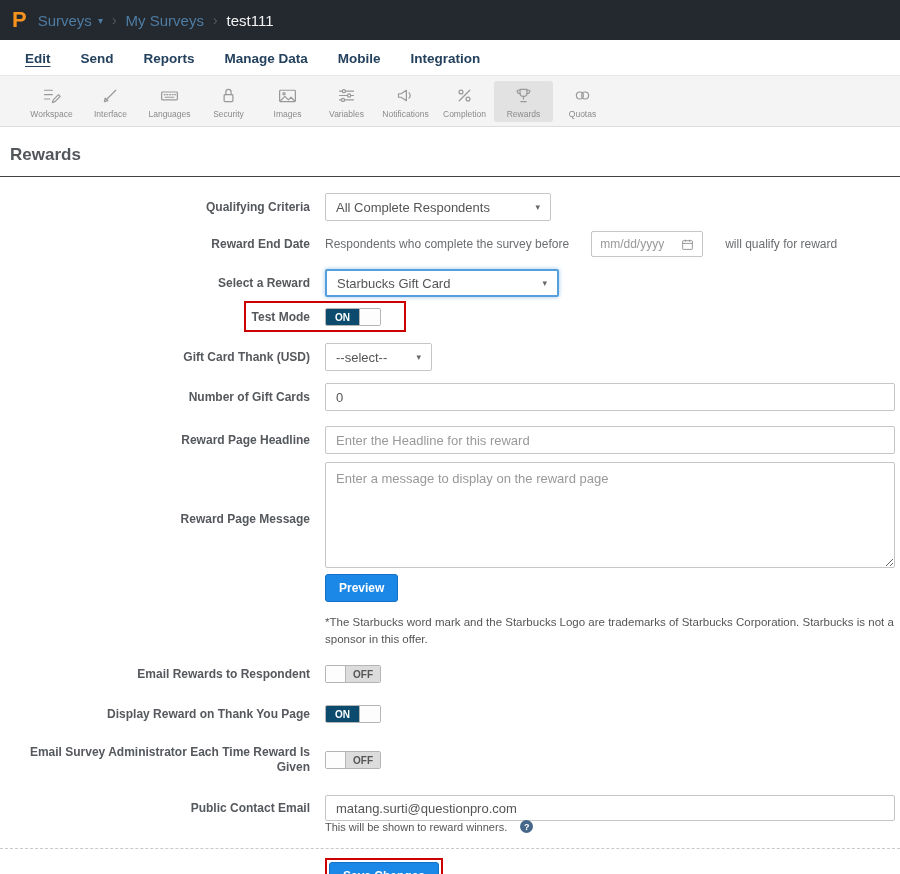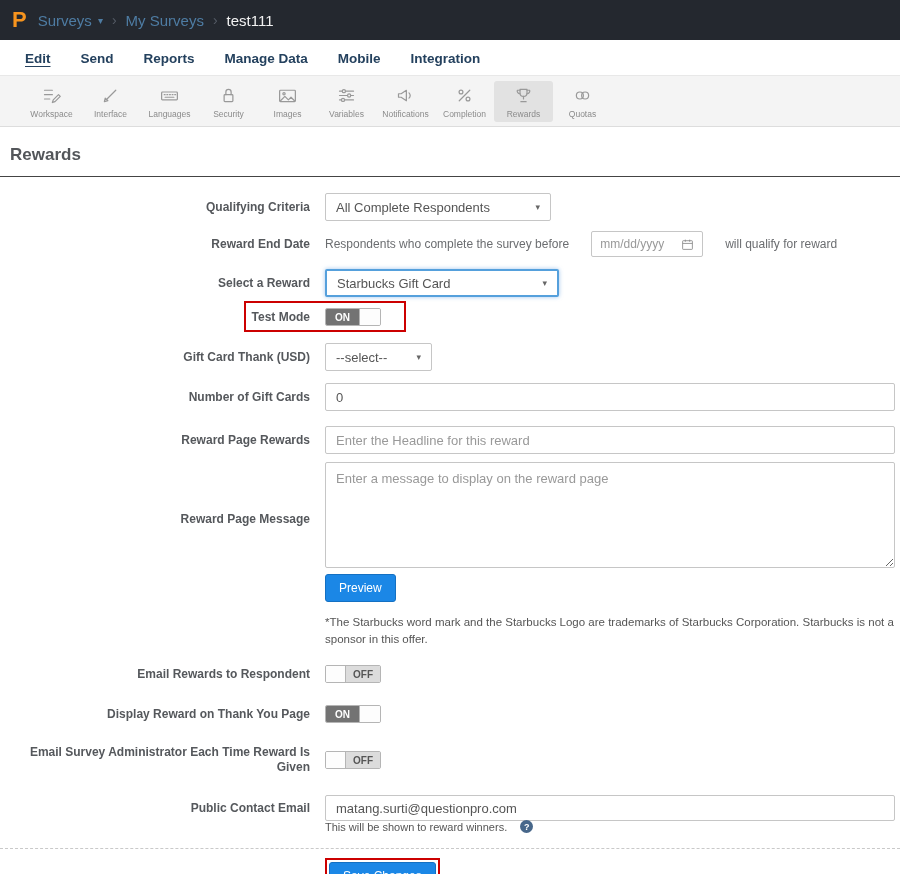--- a/index.html
+++ b/index.html
@@ -165,32 +165,32 @@
     border: 1px solid #b5b5b5;
     border-radius: 2px;
     display: inline-flex;
     overflow: hidden;
     cursor: pointer;
     font-size: 10px;
     font-weight: bold;
     background: #fff;
   }
   .toggle .seg { display: flex; align-items: center; justify-content: center; }
-  .toggle.on .fill { flex: 0 0 33px; background: #737373; color: #fff; }
+  .toggle.on .fill { flex: 0 0 33px; background: #0c4a6e; color: #fff; }
   .toggle.on .knob { flex: 1; background: #fdfdfd; border-left: 1px solid #b5b5b5; }
   .toggle.off .knob { flex: 0 0 20px; background: #fdfdfd; border-right: 1px solid #b5b5b5; }
   .toggle.off .fill { flex: 1; background: #dcdcdc; color: #555; }
 
   .btn-blue {
     background: #1b87e6;
     color: #fff;
     border: 1px solid #1470c2;
     border-radius: 3px;
     font-size: 12px;
-    font-weight: normal;
+    font-weight: bold;
     padding: 6px 13px;
     cursor: pointer;
     font-family: "Liberation Sans", "DejaVu Sans", sans-serif;
   }
 
   .disclaimer {
     margin: 12px 5px 18px 325px;
     font-size: 11.5px;
     color: #555;
     line-height: 1.45;
@@ -412,21 +412,21 @@
   </div>
 
   <div class="frow" style="margin-bottom:15px">
     <div class="flabel">Number of Gift Cards</div>
     <div class="fcontrol">
       <input class="text-input" type="text" value="0" style="">
     </div>
   </div>
 
   <div class="frow" style="margin-bottom:8px">
-    <div class="flabel">Reward Page Rewards</div>
+    <div class="flabel">Reward Page Headline</div>
     <div class="fcontrol">
       <input class="text-input" type="text" placeholder="Enter the Headline for this reward" style="">
     </div>
   </div>
 
   <div class="frow top" style="margin-bottom:6px">
     <div class="flabel" style="padding-top:8px">Reward Page Message</div>
     <div class="fcontrol">
       <textarea class="textarea" placeholder="Enter a message to display on the reward page" style=""></textarea>
     </div>

